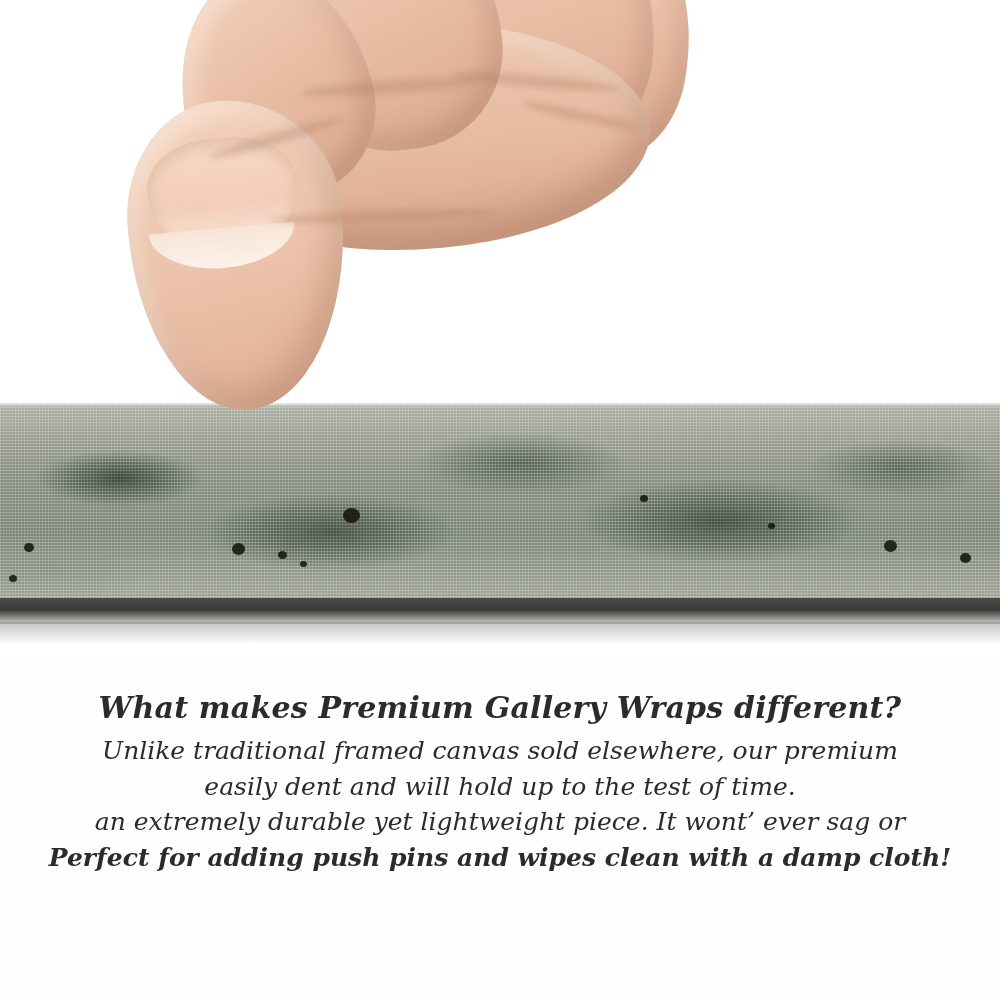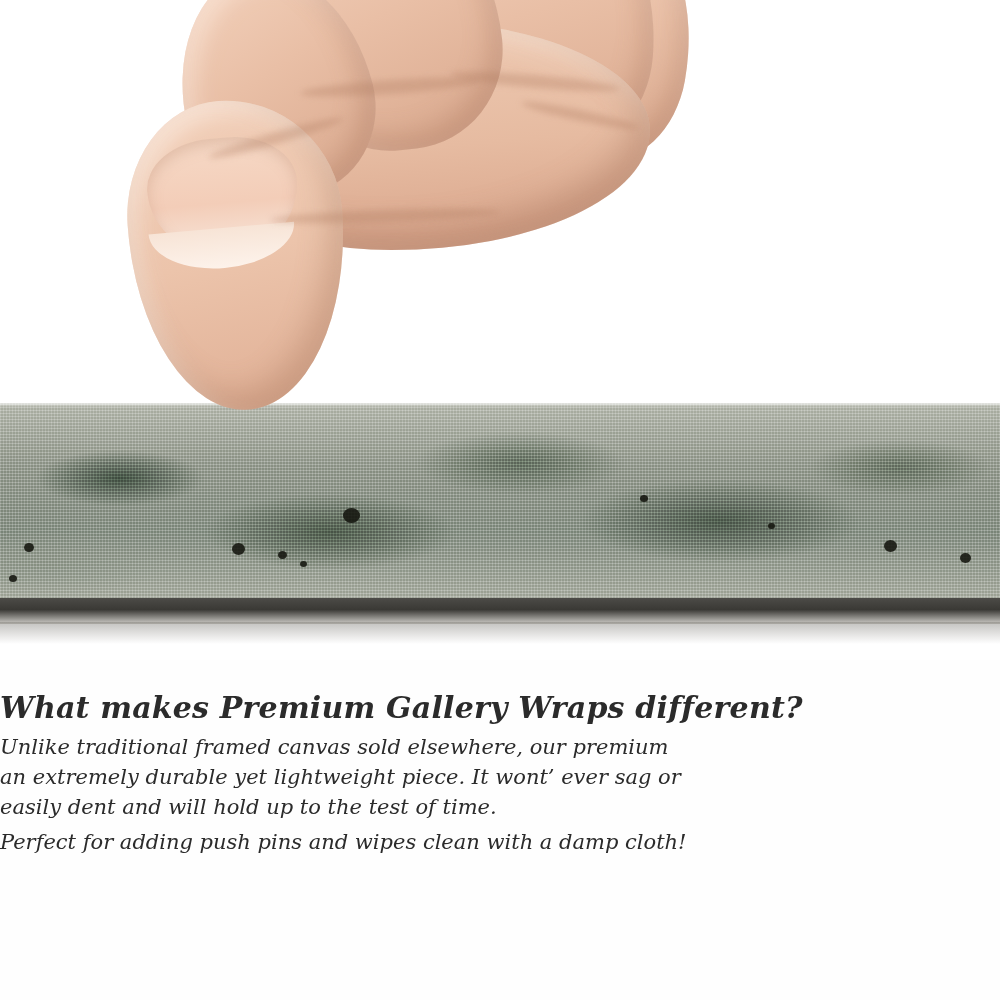--- a/index.html
+++ b/index.html
@@ -166,39 +166,39 @@
     height: 22px;
     background: linear-gradient(180deg, rgba(120,118,112,0.45), rgba(255,255,255,0));
   }
 
   
   .caption {
     position: absolute;
     left: 0;
     top: 690px;
     width: 1000px;
-    text-align: left;
+    text-align: center;
     color: #2b2b2b;
     font-family: "DejaVu Serif", serif;
     font-style: italic;
   }
   .caption h2 {
     margin: 0 0 8px 0;
     font-size: 30px;
     font-weight: 700;
     letter-spacing: 0.2px;
   }
   .caption p {
     margin: 0;
-    font-size: 21px;
+    font-size: 25px;
     line-height: 1.42;
     font-weight: 400;
   }
   .caption p.last {
-    margin-top: 6px;
+    font-weight: bold;
   }
 </style>
 </head>
 <body>
 
 <div class="page">
 
   <div class="photo">
 
     <div class="hand">
@@ -232,18 +232,18 @@
       <div class="speck" style="left:768px;top:120px;width:7px;height:6px;"></div>
     </div>
 
     <div class="strip-shadow-under"></div>
     <div class="strip-shadow-soft"></div>
   </div>
 
   <div class="caption">
     <h2>What makes Premium Gallery Wraps different?</h2>
     <p>Unlike traditional framed canvas sold elsewhere, our premium</p>
+    <p>easily dent and will hold up to the test of time.</p>
     <p>an extremely durable yet lightweight piece. It wont’ ever sag or</p>
-    <p>easily dent and will hold up to the test of time.</p>
     <p class="last">Perfect for adding push pins and wipes clean with a damp cloth!</p>
   </div>
 
 </div>
 
 </body></html>

